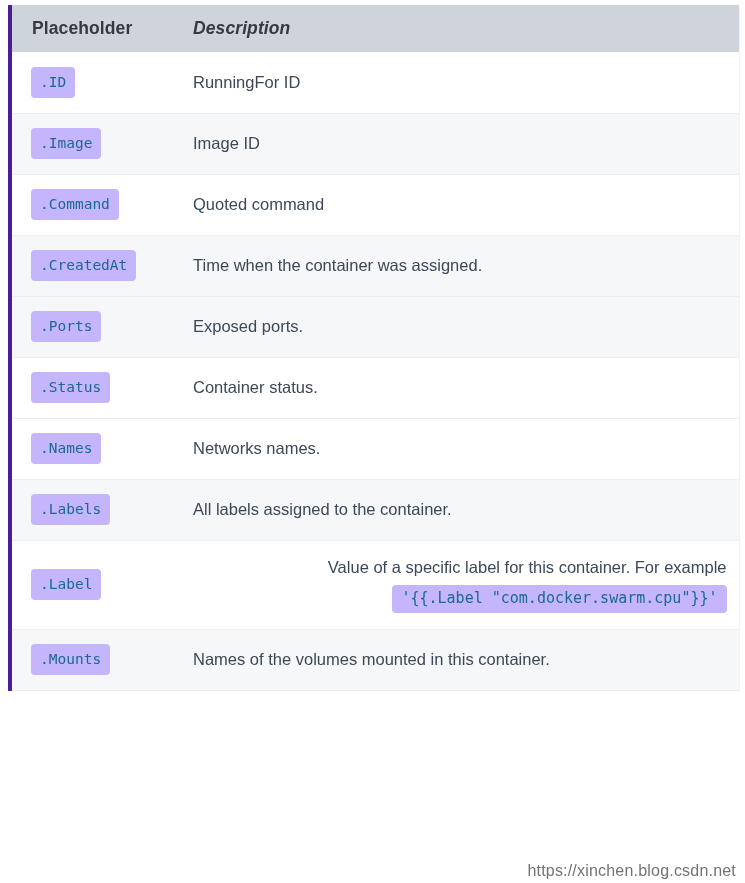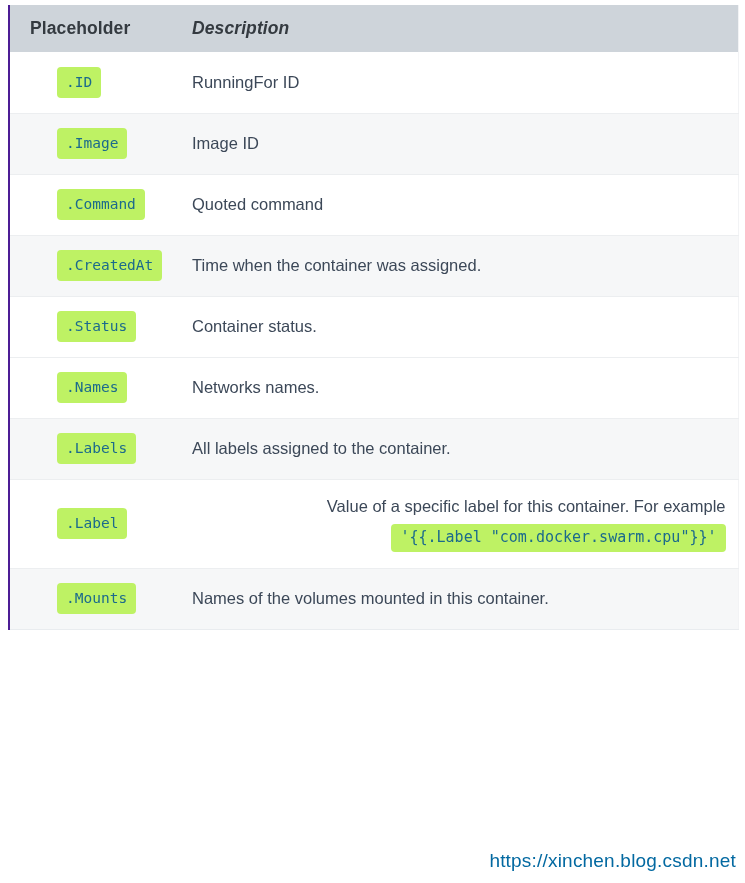--- a/index.html
+++ b/index.html
@@ -23,21 +23,21 @@
   .table-wrap {
     position: absolute;
     left: 8px;
     top: 5px;
     width: 729px;
   }
   table.ph-table {
     border-collapse: collapse;
     width: 729px;
     table-layout: fixed;
-    border-left: 2px solid #4c1d95;
+    border-left: 4px solid #4c1d95;
     border-right: 1px solid #f2f3f5;
     border-bottom: 1px solid #e9ecef;
   }
   table.ph-table col.c1 { width: 183px; }
   table.ph-table col.c2 { width: 546px; }
 
   thead th {
     background: #ced4da;
     color: #343a40;
     text-align: left;
@@ -70,29 +70,28 @@
   td.desc-cell {
     padding-left: 0px;
     padding-right: 12px;
     color: #3c4858;
     font-size: 16.5px;
     line-height: 1.42;
   }
 
   .code-chip {
     display: inline-block;
-    background: #bef264;
+    background: #c4b5fd;
     color: #1b6a8c;
     font-family: "DejaVu Sans Mono", "Liberation Mono", monospace;
     font-size: 14.5px;
     line-height: 1;
     padding: 8px 9px 9px 9px;
     border-radius: 4px;
     white-space: pre;
-    margin-left: 28px;
   }
   .desc-text {
     display: block;
   }
   .desc-code-line {
     display: block;
     margin-top: 5px;
   }
   .code-chip.inline-code {
     padding: 6px 9px 7px 9px;
@@ -104,23 +103,23 @@
 
   td.desc-cell .stack {
     display: block;
     padding: 0;
     text-align: right;
   }
 
   .watermark {
     position: absolute;
     right: 9px;
-    bottom: 11px;
-    color: #0369a1;
-    font-size: 19px;
+    bottom: 3px;
+    color: #737373;
+    font-size: 16px;
     font-family: "Liberation Sans", sans-serif;
     letter-spacing: 0.2px;
     pointer-events: none;
     user-select: none;
   }
 </style>
 </head>
 <body>
 
 <div class="page">
@@ -161,20 +160,26 @@
         </tr>
 
         <tr class="alt">
           <td class="ph-cell">
             <span class="code-chip">.CreatedAt</span>
           </td>
           <td class="desc-cell">Time when the container was assigned.</td>
         </tr>
 
 
+        <tr class="alt">
+          <td class="ph-cell">
+            <span class="code-chip">.Ports</span>
+          </td>
+          <td class="desc-cell">Exposed ports.</td>
+        </tr>
 
         <tr>
           <td class="ph-cell">
             <span class="code-chip">.Status</span>
           </td>
           <td class="desc-cell">Container status.</td>
         </tr>
 
 
         <tr>

